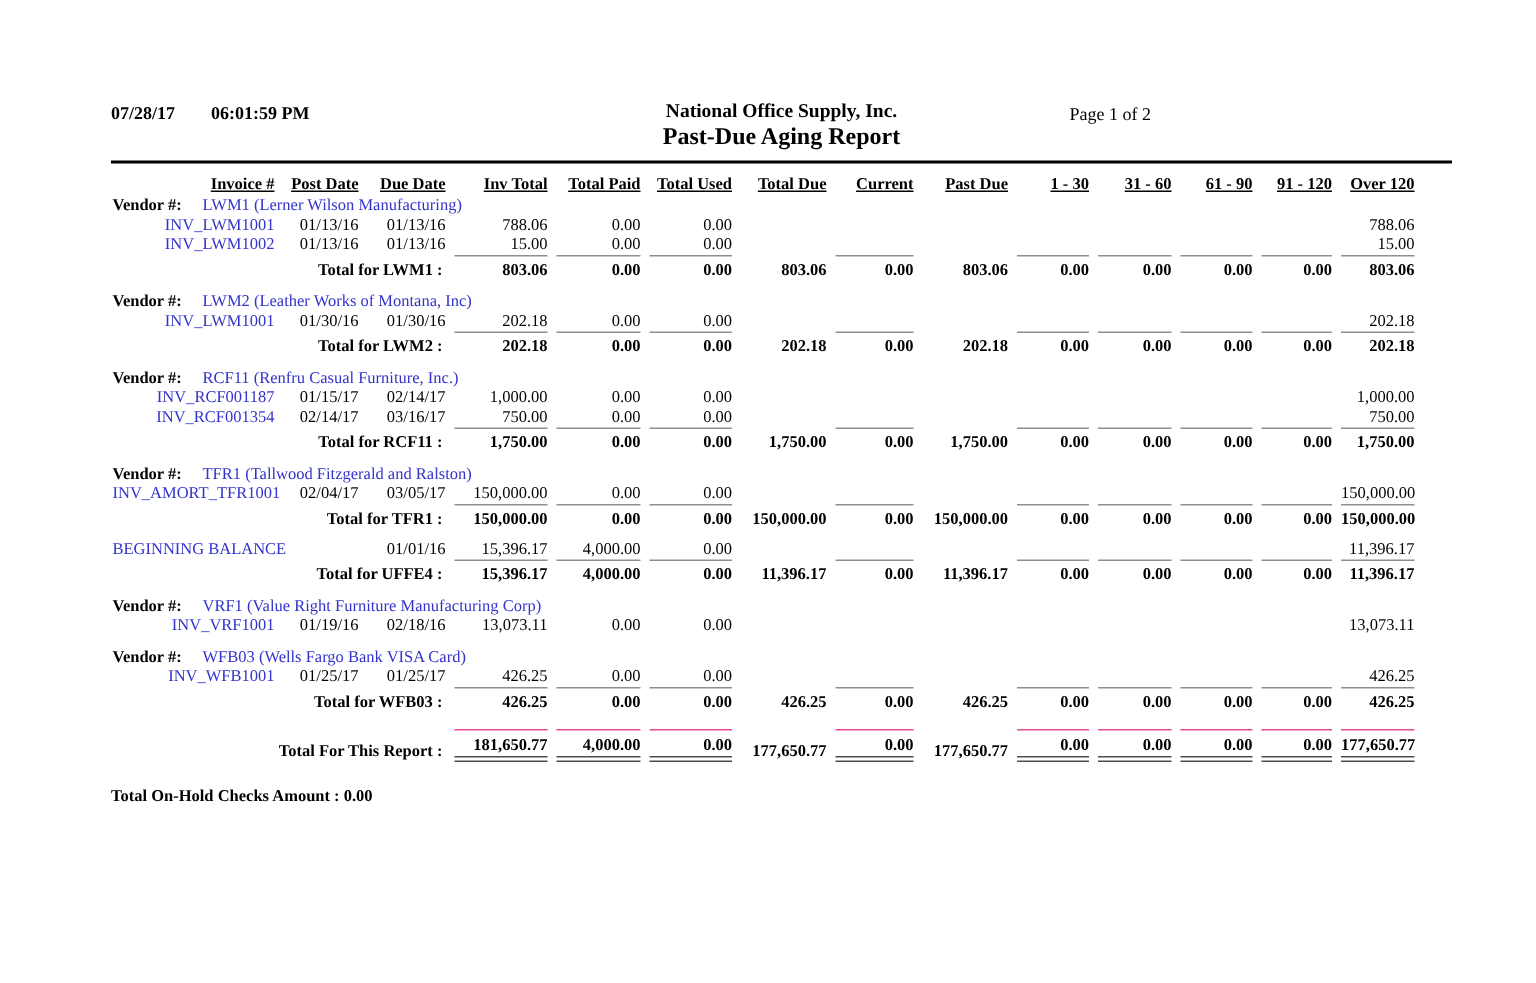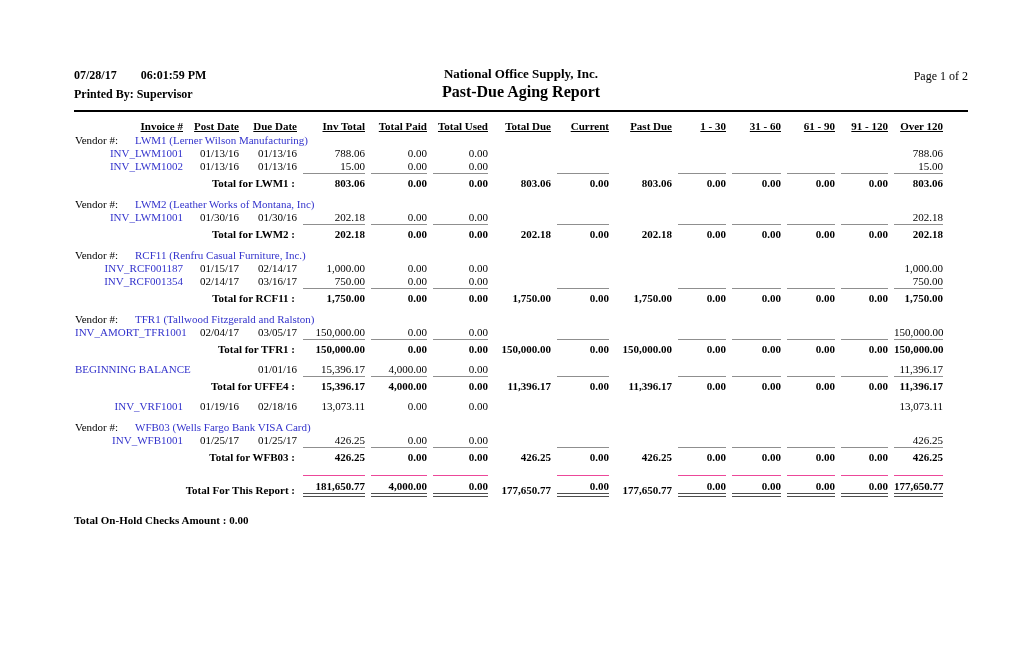--- a/index.html
+++ b/index.html
@@ -1,51 +1,50 @@
 <!DOCTYPE html>
 <html style="--link: #3333cc;"><head>
 <meta charset="utf-8">
 <style>
   html,body{margin:0;padding:0;}
   body{width:1024px;height:655px;background:#ffffff;font-family:"Liberation Serif",serif;color:#000;overflow:hidden;}
   .page{box-sizing:border-box;width:1024px;height:655px;padding:66px 56px 0 74px;}
   .report-header{display:flex;align-items:flex-start;}
   .hdr-left{width:255px;font-size:12px;font-weight:bold;line-height:1.6;}
   .hdr-center{flex:1;text-align:center;}
-  .hdr-right{width:255px;text-align:right;font-size:12px;padding-top:3px;}
+  .hdr-right{width:255px;text-align:left;font-size:12px;padding-top:3px;}
   .company{font-size:13px;font-weight:bold;}
   .rtitle{font-size:16px;font-weight:bold;margin-top:1px;}
   .time{margin-left:24px;}
   .header-rule{height:2px;background:#000;margin-top:6px;}
   table{border-collapse:separate;border-spacing:6px 0;table-layout:fixed;width:880px;margin-top:4px;margin-left:-5px;}
   th,td{font-size:11px;line-height:13px;padding:0;white-space:nowrap;vertical-align:bottom;overflow:visible;}
   .al{text-align:right;}
   .ar{text-align:right;}
   thead th{font-weight:bold;text-decoration:underline;height:17px;}
   .link{color:var(--link,#3333cc);cursor:pointer;}
   .vendor td{height:14px;}
-  .vlabel{font-weight:normal;display:inline-block;width:60px;}
+  .vlabel{font-weight:bold;display:inline-block;width:60px;}
   .vname{color:var(--link,#3333cc);cursor:pointer;}
   .detail td{height:13px;}
   .total td{font-weight:bold;height:16px;}
   .total .lined{border-top:1px solid #8f8f8f;}
   .tlabel{padding-right:2px;}
   .grand td{font-weight:bold;height:17px;}
   .grand .glined{border-top:1px solid #ec4899;border-bottom:4px double #4d4d4d;}
   .footer-note{font-size:11px;font-weight:bold;margin-top:17px;}
 </style>
 </head>
 <body>
 
 <div class="page">
 
   <div class="report-header">
     <div class="hdr-left">
       <div><span>07/28/17</span><span class="time">06:01:59 PM</span></div>
-      <div>Printed By: Supervisor</div>
     </div>
     <div class="hdr-center">
       <div class="company">National Office Supply, Inc.</div>
       <div class="rtitle">Past-Due Aging Report</div>
     </div>
     <div class="hdr-right">Page 1 of 2</div>
   </div>
 
   <div class="header-rule"></div>
 
@@ -287,20 +286,23 @@
           <td class="ar">11,396.17</td>
           <td class="ar lined">0.00</td>
           <td class="ar lined">0.00</td>
           <td class="ar lined">0.00</td>
           <td class="ar lined">0.00</td>
           <td class="ar lined">11,396.17</td>
         </tr>
         <tr>
           <td colspan="14" style="height: 7px;"></td>
         </tr>
+        <tr class="vendor">
+          <td colspan="14"><span class="vlabel">Vendor #:</span><span class="vname">VRF1 (Value Right Furniture Manufacturing Corp)</span></td>
+        </tr>
         <tr class="detail">
           <td class="al link">INV_VRF1001</td>
           <td class="al">01/19/16</td>
           <td class="al">02/18/16</td>
           <td class="ar">13,073.11</td>
           <td class="ar">0.00</td>
           <td class="ar">0.00</td>
           <td class="ar"></td>
           <td class="ar"></td>
           <td class="ar"></td>

